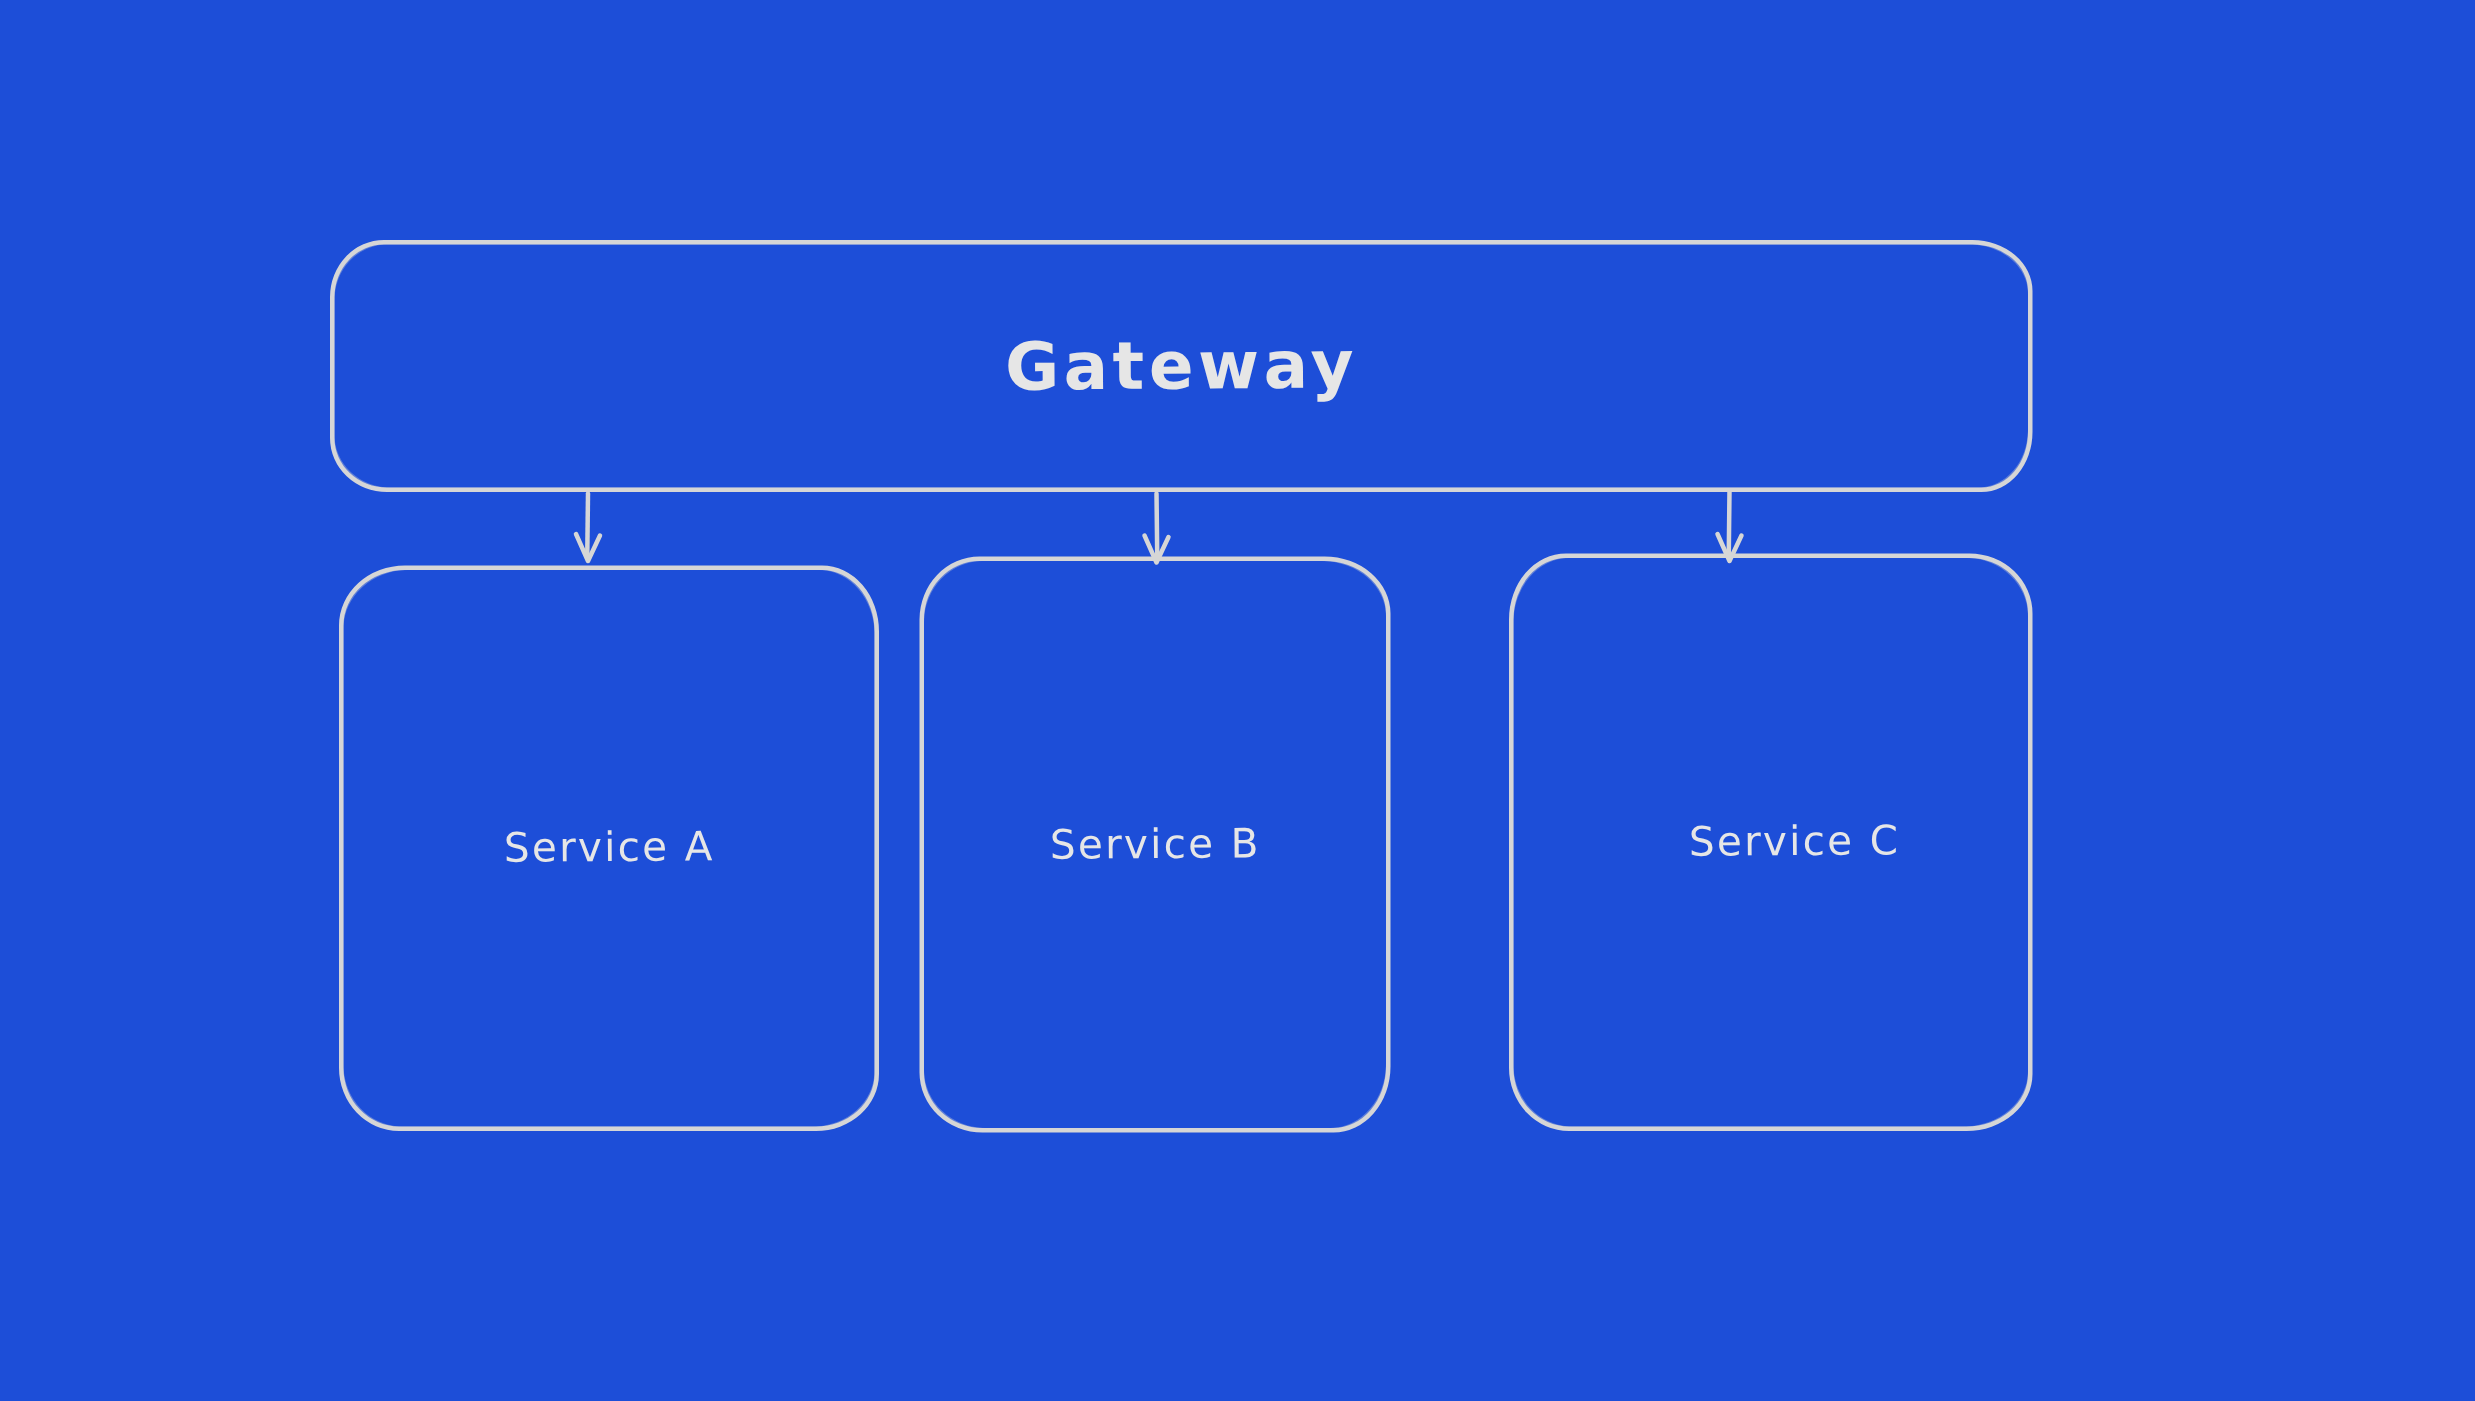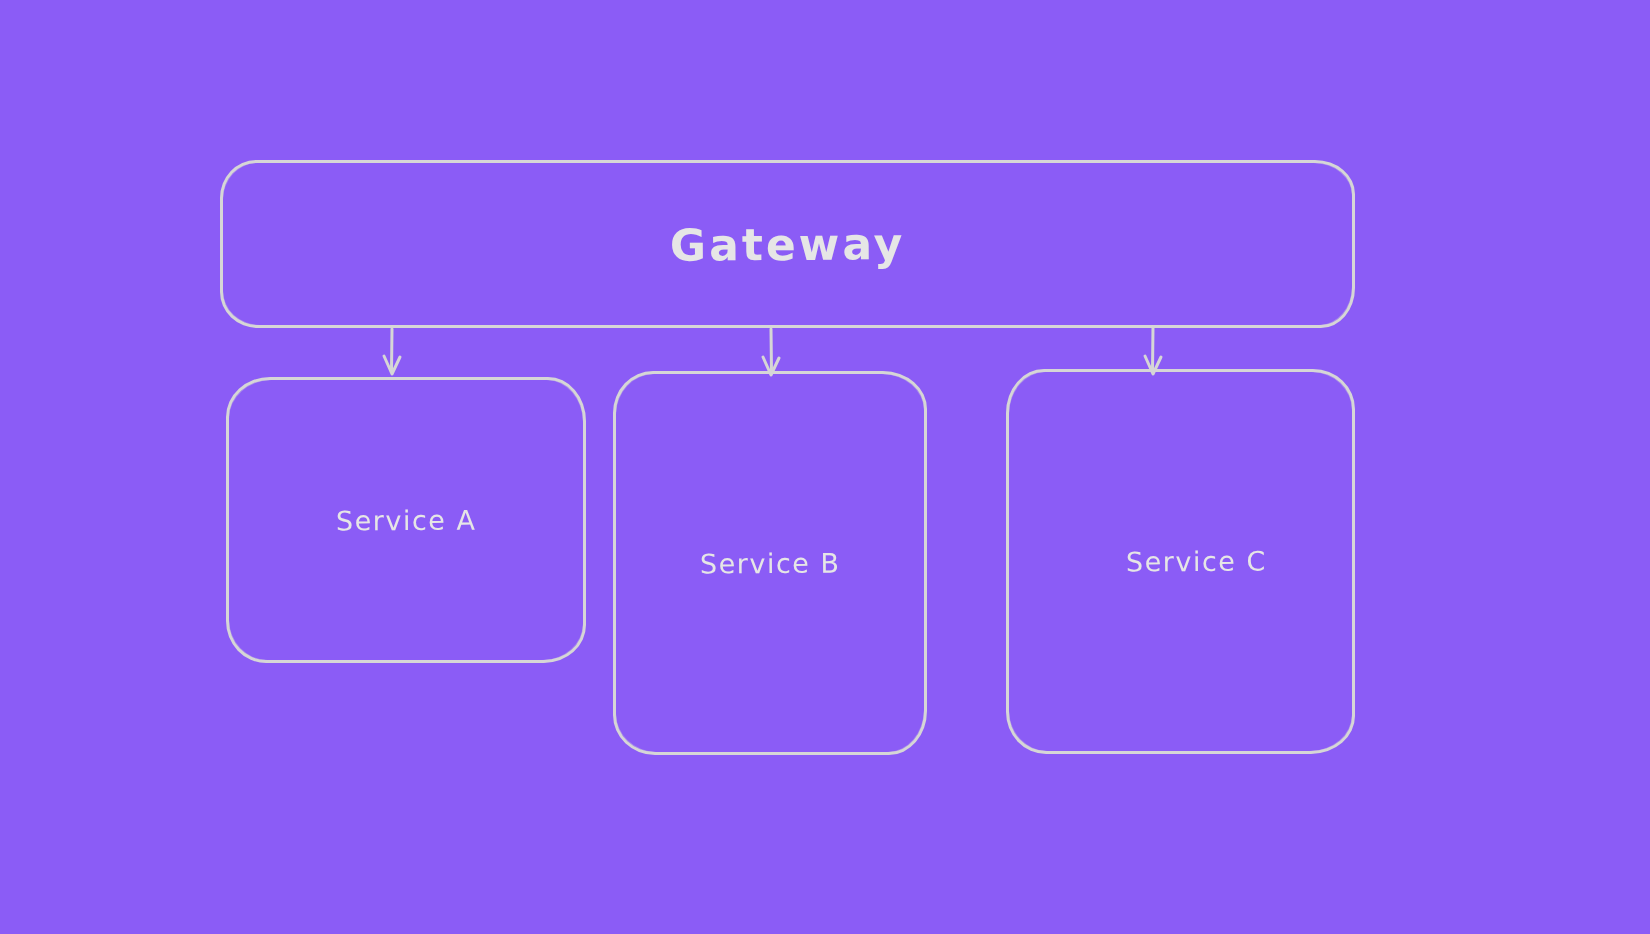--- a/index.html
+++ b/index.html
@@ -10,21 +10,21 @@
     width: 1650px;
     height: 934px;
     background: #121212;
     overflow: hidden;
     font-family: "DejaVu Sans", sans-serif;
   }
   .canvas {
     position: relative;
     width: 1650px;
     height: 934px;
-    background: #8b5cf6;
+    background: #1d4ed8;
     text-align: center;
   }
   .node {
     position: absolute;
     box-sizing: border-box;
     border: 3px solid #d6d6d6;
     background: transparent;
     display: flex;
     align-items: center;
     justify-content: center;
@@ -51,21 +51,21 @@
   }
   .node-service {
     font-size: 27px;
     font-weight: normal;
     letter-spacing: 1.5px;
   }
   .node-service-a {
     left: 226px;
     top: 377px;
     width: 360px;
-    height: 286px;
+    height: 377px;
     border-radius: 44px 38px 42px 40px / 40px 44px 38px 42px;
   }
   .node-service-b {
     left: 613px;
     top: 371px;
     width: 314px;
     height: 384px;
     border-radius: 40px 44px 38px 42px / 42px 38px 44px 40px;
   }
   .node-service-c {

